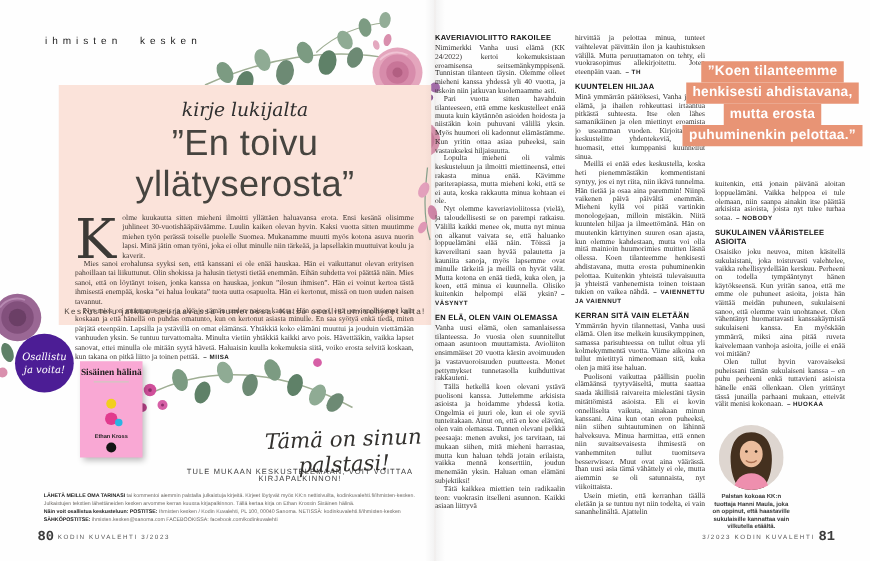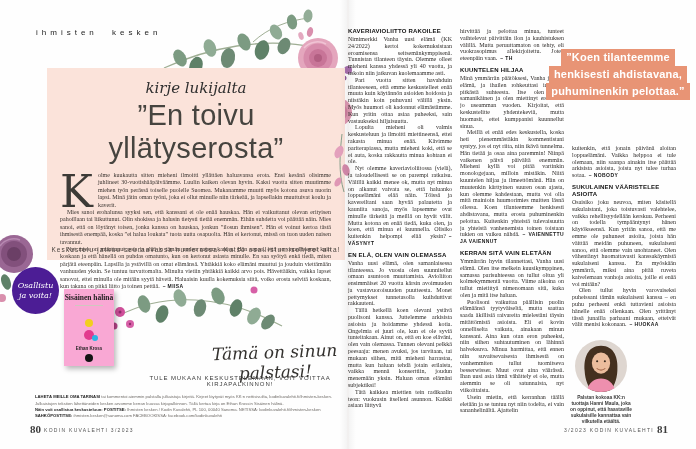--- a/index.html
+++ b/index.html
@@ -32,21 +32,21 @@
   .book-author{position:absolute;left:0;right:0;top:57px;font-weight:700;font-size:4.5px;color:#222;}
   .script-cta{position:absolute;left:195px;top:342px;width:160px;text-align:center;
               font-family:"DejaVu Serif",serif;font-style:italic;font-size:17px;color:#33312e;transform:rotate(-2deg);}
   .cta{position:absolute;left:125px;top:375px;width:230px;text-align:center;font-size:6px;letter-spacing:.9px;color:#3b3b3b;}
   .fineprint{position:absolute;left:35px;top:394px;width:443px;transform:scale(.7);transform-origin:top left;color:#6e6a66;}
   .fineprint p{margin:0;font-size:6px;line-height:9px;white-space:nowrap;}
   .fineprint b{color:#1d1d1d;}
   .folio{position:absolute;bottom:12px;color:#3c3c3c;}
   .folio-left{left:30px;}
   .folio-right{right:28px;text-align:right;}
-  .folio .num{font-family:Liberation Serif, serif;font-weight:700;font-size:11px;margin-top:28px;}
+  .folio .num{font-family:Liberation Mono, monospace;font-weight:700;font-size:11px;margin-top:28px;}
   .folio .lab{font-size:5px;letter-spacing:1.3px;color:#555;margin:0 3px;vertical-align:1px;}
   
   .col{position:absolute;top:28px;width:104px;overflow:hidden;}
   .col1{left:348px;height:396px;}
   .col2{left:460px;height:402px;}
   .col3{left:572px;top:145px;height:192px;}
   .colh{font-weight:700;font-size:6px;line-height:7px;letter-spacing:.2px;margin:5px 0 1px;color:#111;}
   .colh:first-child{margin-top:0;}
   .colp{font-family:"Liberation Serif",serif;font-size:6px;line-height:6.8px;text-align:justify;color:#2f2c2a;margin:0;}
   .colp.ind{text-indent:7px;}
@@ -190,20 +190,21 @@
     <p class="colp ind"><span>Meillä ei enää edes keskustella, koska heti pienemmästäkin kommentistani syntyy, jos ei nyt riita, niin ikävä tunnelma. Hän tietää ja osaa aina paremmin! Niinpä vaikenen päivä päivältä enemmän. Mieheni kyllä voi pitää vartinkin monologejaan, milloin mistäkin. Niitä kuuntelen hiljaa ja ilmeettömänä. Hän on muutenkin kärttyinen suuren osan ajasta, kun olemme kahdestaan, mutta voi olla mitä mainioin huumorimies muitten läsnä ollessa. Koen tilanteemme henkisesti ahdistavana, mutta erosta puhuminenkin pelottaa. Kuitenkin yhteistä tulevaisuutta ja yhteistä vanhenemista toinen toistaan tukien on vaikea nähdä.</span><span class="sig">– VAIENNETTU JA VAIENNUT</span></p>
     <h4 class="colh">KERRAN SITÄ VAIN ELETÄÄN</h4>
     <p class="colp"><span>Ymmärrän hyvin tilannettasi, Vanha uusi elämä. Olen itse melkein kuusikymppinen, samassa parisuhteessa on tullut oltua yli kolmekymmentä vuotta. Viime aikoina on tullut mietittyä nimenomaan sitä, kuka olen ja mitä itse haluan.</span></p>
     <p class="colp ind"><span>Puolisoni vaikuttaa päällisin puolin elämäänsä tyytyväiseltä, mutta saattaa saada äkillisiä raivareita mielestäni täysin mitättömistä asioista. Eli ei kovin onnelliselta vaikuta, ainakaan minun kanssani. Aina kun otan eron puheeksi, niin siihen suhtautuminen on lähinnä halveksuva. Minua harmittaa, että ennen niin suvaitsevaisesta ihmisestä on vanhemmiten tullut tuomitseva besserwisser. Muut ovat aina väärässä. Ihan uusi asia tämä vähättely ei ole, mutta aiemmin se oli satunnaista, nyt viikoittaista.</span></p>
     <p class="colp ind"><span>Usein mietin, että kerranhan täällä eletään ja se tuntuu nyt niin todelta, ei vain sananhelinältä. Ajattelin</span></p>
   </div>
 
   <div class="pull-quote">
     <div class="pq-line"><span>”Koen tilanteemme</span></div>
     <div class="pq-line"><span>henkisesti ahdistavana,</span></div>
+    <div class="pq-line"><span>mutta erosta</span></div>
     <div class="pq-line"><span>puhuminenkin pelottaa.”</span></div>
   </div>
 
   <div class="col col3">
     <p class="colp"><span>kuitenkin, että jonain päivänä aloitan loppuelämäni. Vaikka helppoa ei tule olemaan, niin saanpa ainakin itse päättää arkisista asioista, joista nyt tulee turhaa sotaa.</span><span class="sig">– NOBODY</span></p>
     <h4 class="colh">SUKULAINEN VÄÄRISTELEE ASIOITA</h4>
     <p class="colp"><span>Osaisiko joku neuvoa, miten käsitellä sukulaistani, joka toistuvasti valehtelee, vaikka rehellisyydellään kerskuu. Perheeni on todella tympääntynyt hänen käytökseensä. Kun yritän sanoa, että me emme ole puhuneet asioita, joista hän väittää meidän puhuneen, sukulaiseni sanoo, että olemme vain unohtaneet. Olen vähentänyt huomattavasti kanssakäymistä sukulaiseni kanssa. En myöskään ymmärrä, miksi aina pitää ruveta kaivelemaan vanhoja asioita, joille ei enää voi mitään?</span></p>
     <p class="colp ind"><span>Olen tullut hyvin varovaiseksi puheissani tämän sukulaiseni kanssa – en puhu perheeni enkä tuttavieni asioista hänelle enää ollenkaan. Olen yrittänyt tässä junailla parhaani mukaan, etteivät välit menisi kokonaan.</span><span class="sig">– HUOKAA</span></p>
   </div>
 

